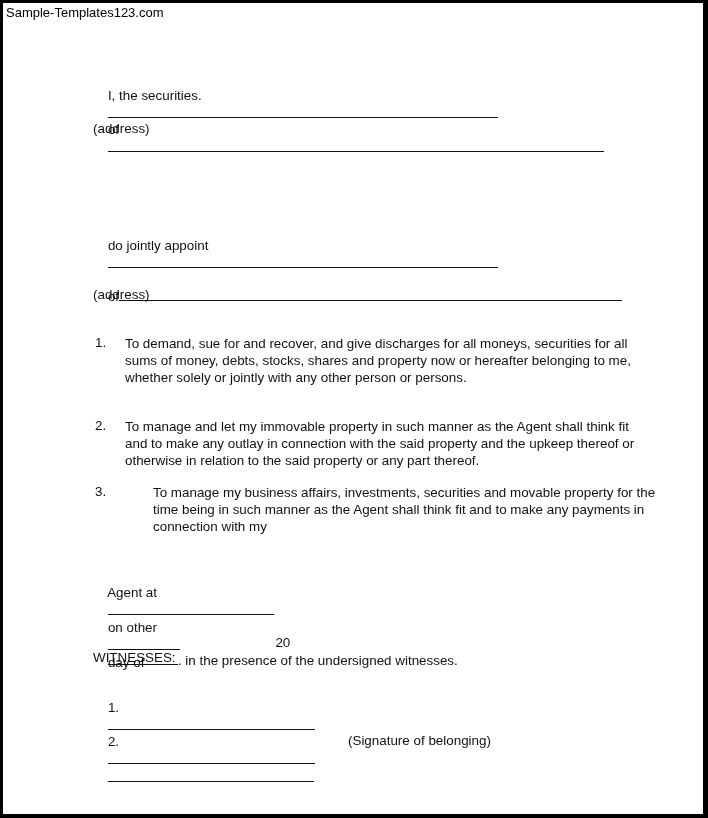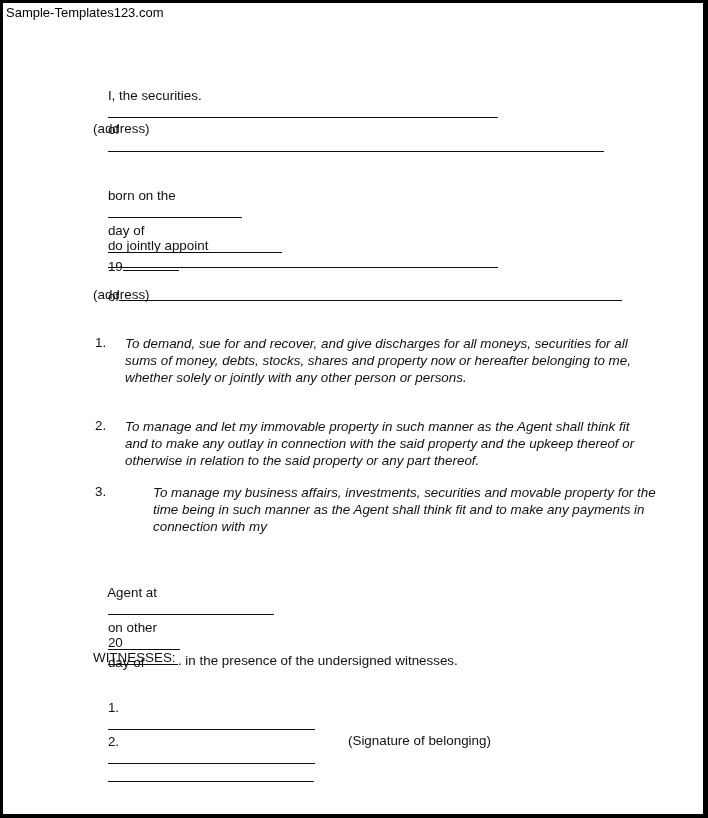--- a/index.html
+++ b/index.html
@@ -27,47 +27,40 @@
     }
     .blank {
       display: inline-block;
       border-bottom: 1px solid #111;
       height: 13px;
       vertical-align: baseline;
     }
     .num { position: absolute; font-size: 13.4px; }
     .para {
       position: absolute; left: 122px; width: 520px;
-      font-size: 13.4px; line-height: 17px; font-style: italic;
+      font-size: 13.4px; line-height: 17px;
     }
   </style>
 </head>
 <body>
 
 <div class="page">
   <div class="watermark">Sample-Templates123.com</div>
 
   <div class="line" style="left:90px; top:67px;">
     <span>I, the securities.</span>
     <span class="blank" style="width:390px;"></span>
   </div>
 
   <div class="line" style="left:90px; top:101px;">
     <span>of</span>
     <span class="blank" style="width:496px;"></span>
   </div>
   <div class="line" style="left:90px; top:117px;">(address)</div>
 
-  <div class="line" style="left:90px; top:167px;">
-    <span>born on the</span>
-    <span class="blank" style="width:134px;"></span>
-    <span>day of</span>
-    <span class="blank" style="width:174px;"></span>
-    <span>19</span><span class="blank" style="width:56px;"></span>
-  </div>
 
   <div class="line" style="left:90px; top:217px;">
     <span>do jointly appoint</span>
     <span class="blank" style="width:390px;"></span>
   </div>
 
   <div class="line" style="left:90px; top:267px;">
     <span>of</span><span class="blank" style="width:503px;"></span>
   </div>
   <div class="line" style="left:90px; top:283px;">(address)</div>
@@ -85,21 +78,21 @@
     <span>Agent at</span>
     <span class="blank" style="width:166px;"></span>
     <span>on other</span>
     <span class="blank" style="width:72px;"></span>
     <span>day of</span>
   </div>
   <div class="line" style="left:90px; top:581px;">
     <span class="blank" style="width:144px;"></span>
   </div>
 
-  <div class="line" style="left:90px; top:614px;">
+  <div class="line" style="left:90px; top:614px;text-align:center;">
     <span>20</span>
     <span class="blank" style="width:70px;"></span><span>. in the presence of the undersigned witnesses.</span>
   </div>
 
   <div class="line" style="left:90px; top:646px;">WITNESSES:</div>
 
   <div class="line" style="left:90px; top:679px;">
     <span>1.</span>
     <span class="blank" style="width:207px;"></span>
   </div>

